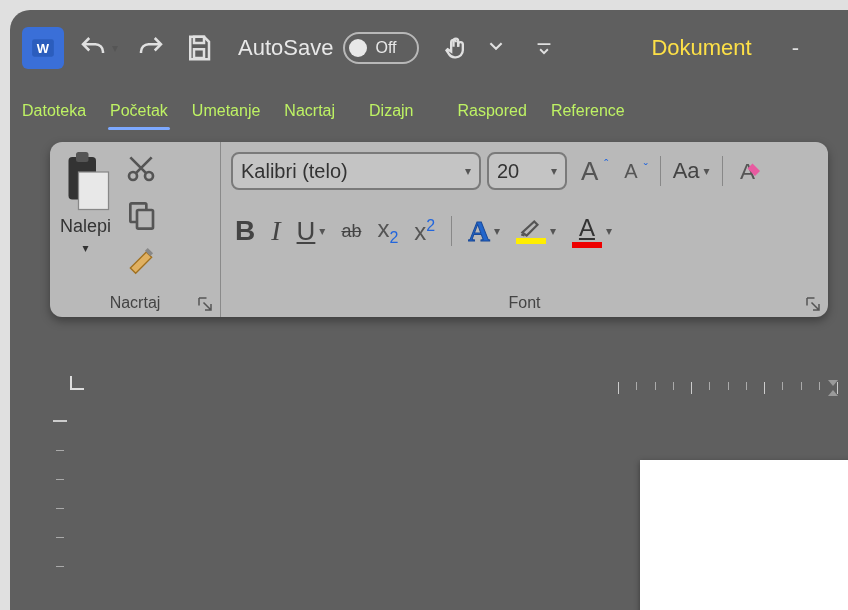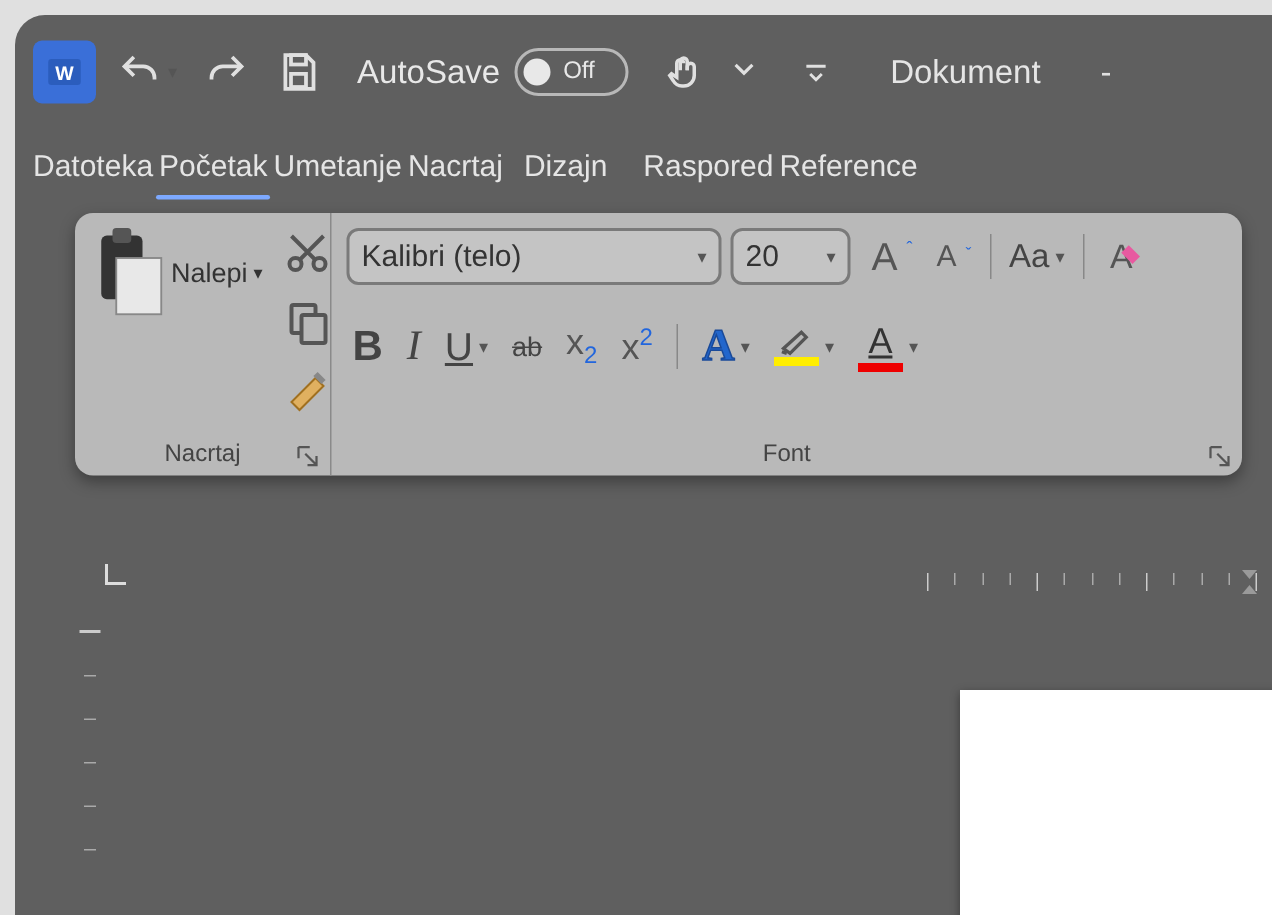--- a/index.html
+++ b/index.html
@@ -44,30 +44,31 @@
   border-radius: 16px;
   display: flex; align-items: center;
   padding: 0 4px;
   position: relative;
 }
 .toggle-thumb { width:18px; height:18px; border-radius:50%; background:#e8e8e8; }
 .toggle-text { font-size:16px; color:#e8e8e8; margin-left:8px; }
 .touch-btn svg { width: 28px; height: 28px; }
 .small-chev svg { width: 14px; height: 14px; }
 .overflow-btn svg { width: 18px; height: 18px; }
-.doc-title { margin-left: 26px; font-size: 22px; color:#e5e5e5; }
+.doc-title { margin-left: 84px; font-size: 22px; color:#fde047; }
 
 
 .tabstrip {
   display:flex;
   align-items: center;
   height: 50px;
   padding: 0 10px;
-  color:#e5e5e5;
-  font-size: 20px;
+  gap: 20px;
+  color:#bef264;
+  font-size: 16px;
 }
 .tab { padding: 4px 2px; position:relative; }
 .tab.active::after {
   content:"";
   position:absolute; left:0; right:0; bottom:-6px;
   height:3px; background:#7da9ff; border-radius:2px;
 }
 
 
 .ribbon {
@@ -93,21 +94,21 @@
   position:relative;
 }
 .dialog-launch {
   position:absolute; right:6px; bottom:4px;
   width:18px; height:18px;
 }
 .dialog-launch svg { width:18px; height:18px; }
 
 
 .clipboard-group { width: 170px; }
-.paste-col { display:flex; flex-direction:row; align-items:center; gap:4px; }
+.paste-col { display:flex; flex-direction:column; align-items:center; gap:4px; }
 .paste-icon { width:50px; height:60px; position:relative; }
 .paste-label { font-size:18px; color:#333; }
 .paste-chev { font-size:12px; color:#333; }
 .side-col { display:flex; flex-direction:column; gap:14px; align-items:center; margin-left:6px; }
 .side-col svg { width:32px; height:32px; }
 
 
 .font-group { flex:1; }
 .font-row1 { display:flex; align-items:center; gap:6px; }
 .font-row2 { display:flex; align-items:center; gap:16px; margin-top:16px; padding-left:4px; }

